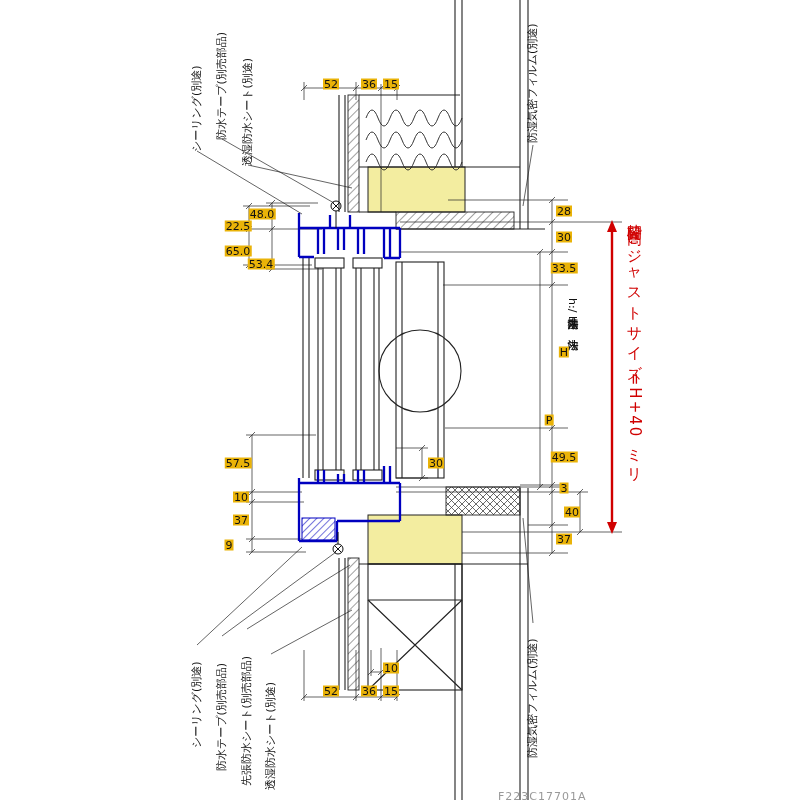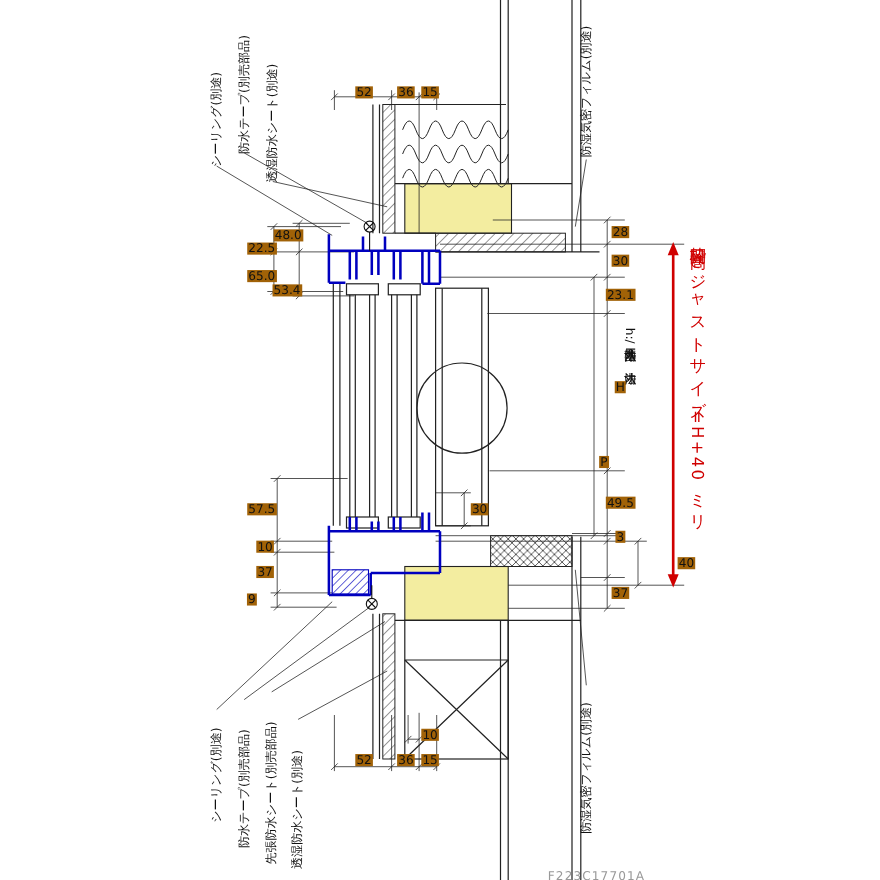--- a/index.html
+++ b/index.html
@@ -5,21 +5,21 @@
   html,body{margin:0;padding:0;}
   body{
     width:800px;height:800px;background:#ffffff;overflow:hidden;
     font-family:"DejaVu Sans","Liberation Sans",sans-serif;color:#111;
   }
   .stage{position:relative;width:800px;height:800px;background:#fff;}
   svg.draw{position:absolute;left:0;top:0;}
   .dim{
     position:absolute;transform:translate(-50%,-50%);
     font-size:11px;line-height:1;white-space:nowrap;
-    background:#a16207;padding:0 1px;color:#111;
+    background:#eab308;padding:0 1px;color:#111;
   }
   .vlabel{
     position:absolute;transform-origin:0 0;transform:rotate(-90deg);
     font-size:11px;line-height:1.15;white-space:nowrap;color:#111;
   }
   .vtext{
     position:absolute;writing-mode:vertical-rl;text-orientation:mixed;
     font-size:11px;color:#111;line-height:1.1;
   }
   .rednote{
@@ -183,24 +183,24 @@
 <div class="dim" style="left:238px;top:251px">65.0</div>
 <div class="dim" style="left:261px;top:264px">53.4</div>
 
 <div class="dim" style="left:238px;top:463px">57.5</div>
 <div class="dim" style="left:241px;top:497px">10</div>
 <div class="dim" style="left:241px;top:520px">37</div>
 <div class="dim" style="left:229px;top:545px">9</div>
 
 <div class="dim" style="left:564px;top:211px">28</div>
 <div class="dim" style="left:564px;top:237px">30</div>
-<div class="dim" style="left:564px;top:268px">23.1</div>
+<div class="dim" style="left:564px;top:268px">33.5</div>
 <div class="dim" style="left:564px;top:352px">H</div>
 <div class="dim" style="left:549px;top:420px">P</div>
 <div class="dim" style="left:564px;top:457px">49.5</div>
 <div class="dim" style="left:564px;top:488px">3</div>
-<div class="dim" style="left:624px;top:512px">40</div>
+<div class="dim" style="left:572px;top:512px">40</div>
 <div class="dim" style="left:564px;top:539px">37</div>
 <div class="dim" style="left:436px;top:463px">30</div>
 
 <div class="code" style="left:498px;top:790px">F223C17701A</div>
 
 </div>
 
 </body></html>

